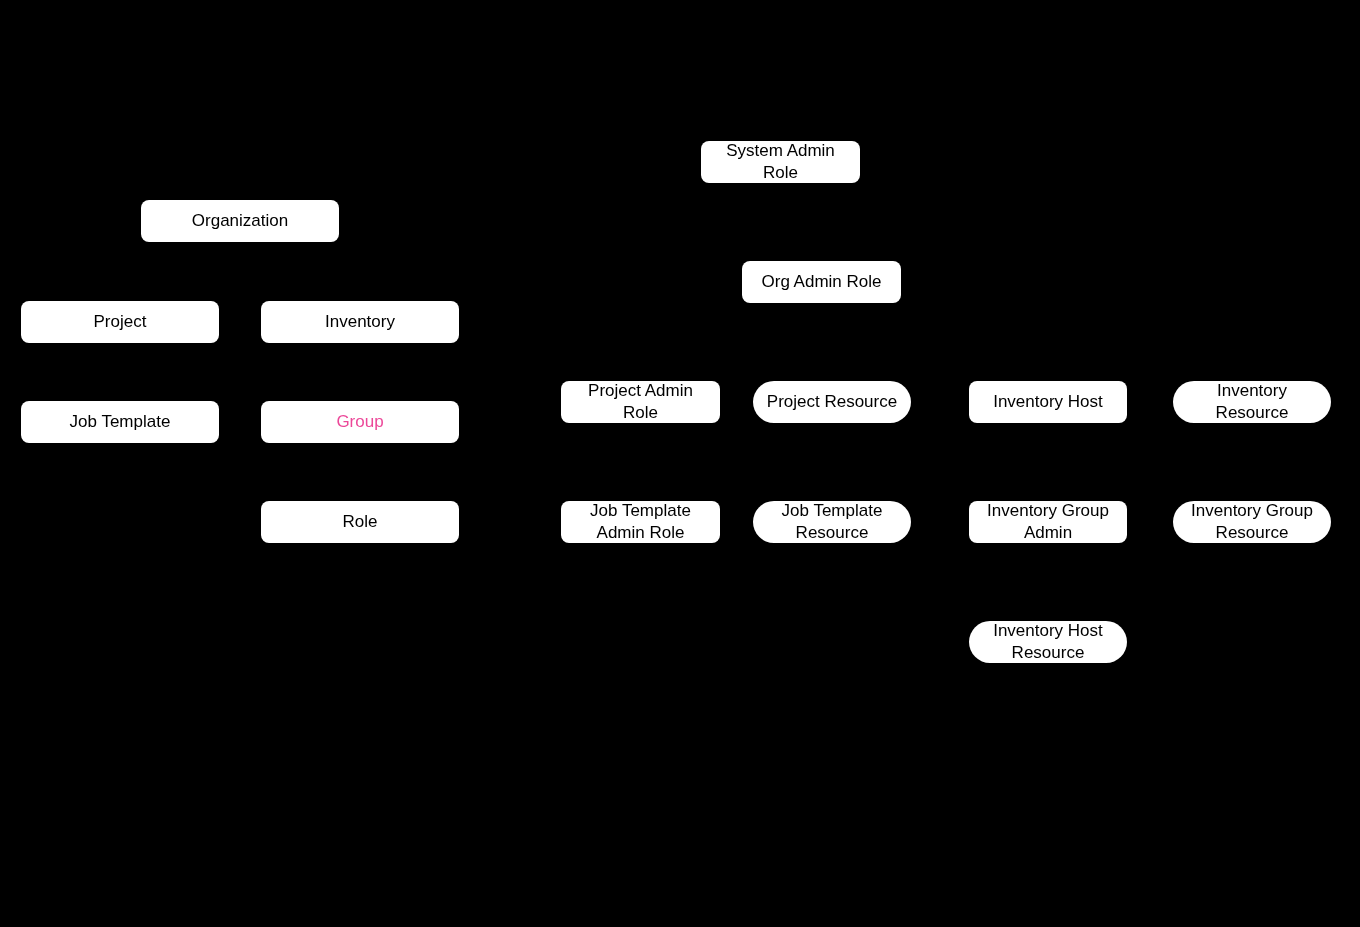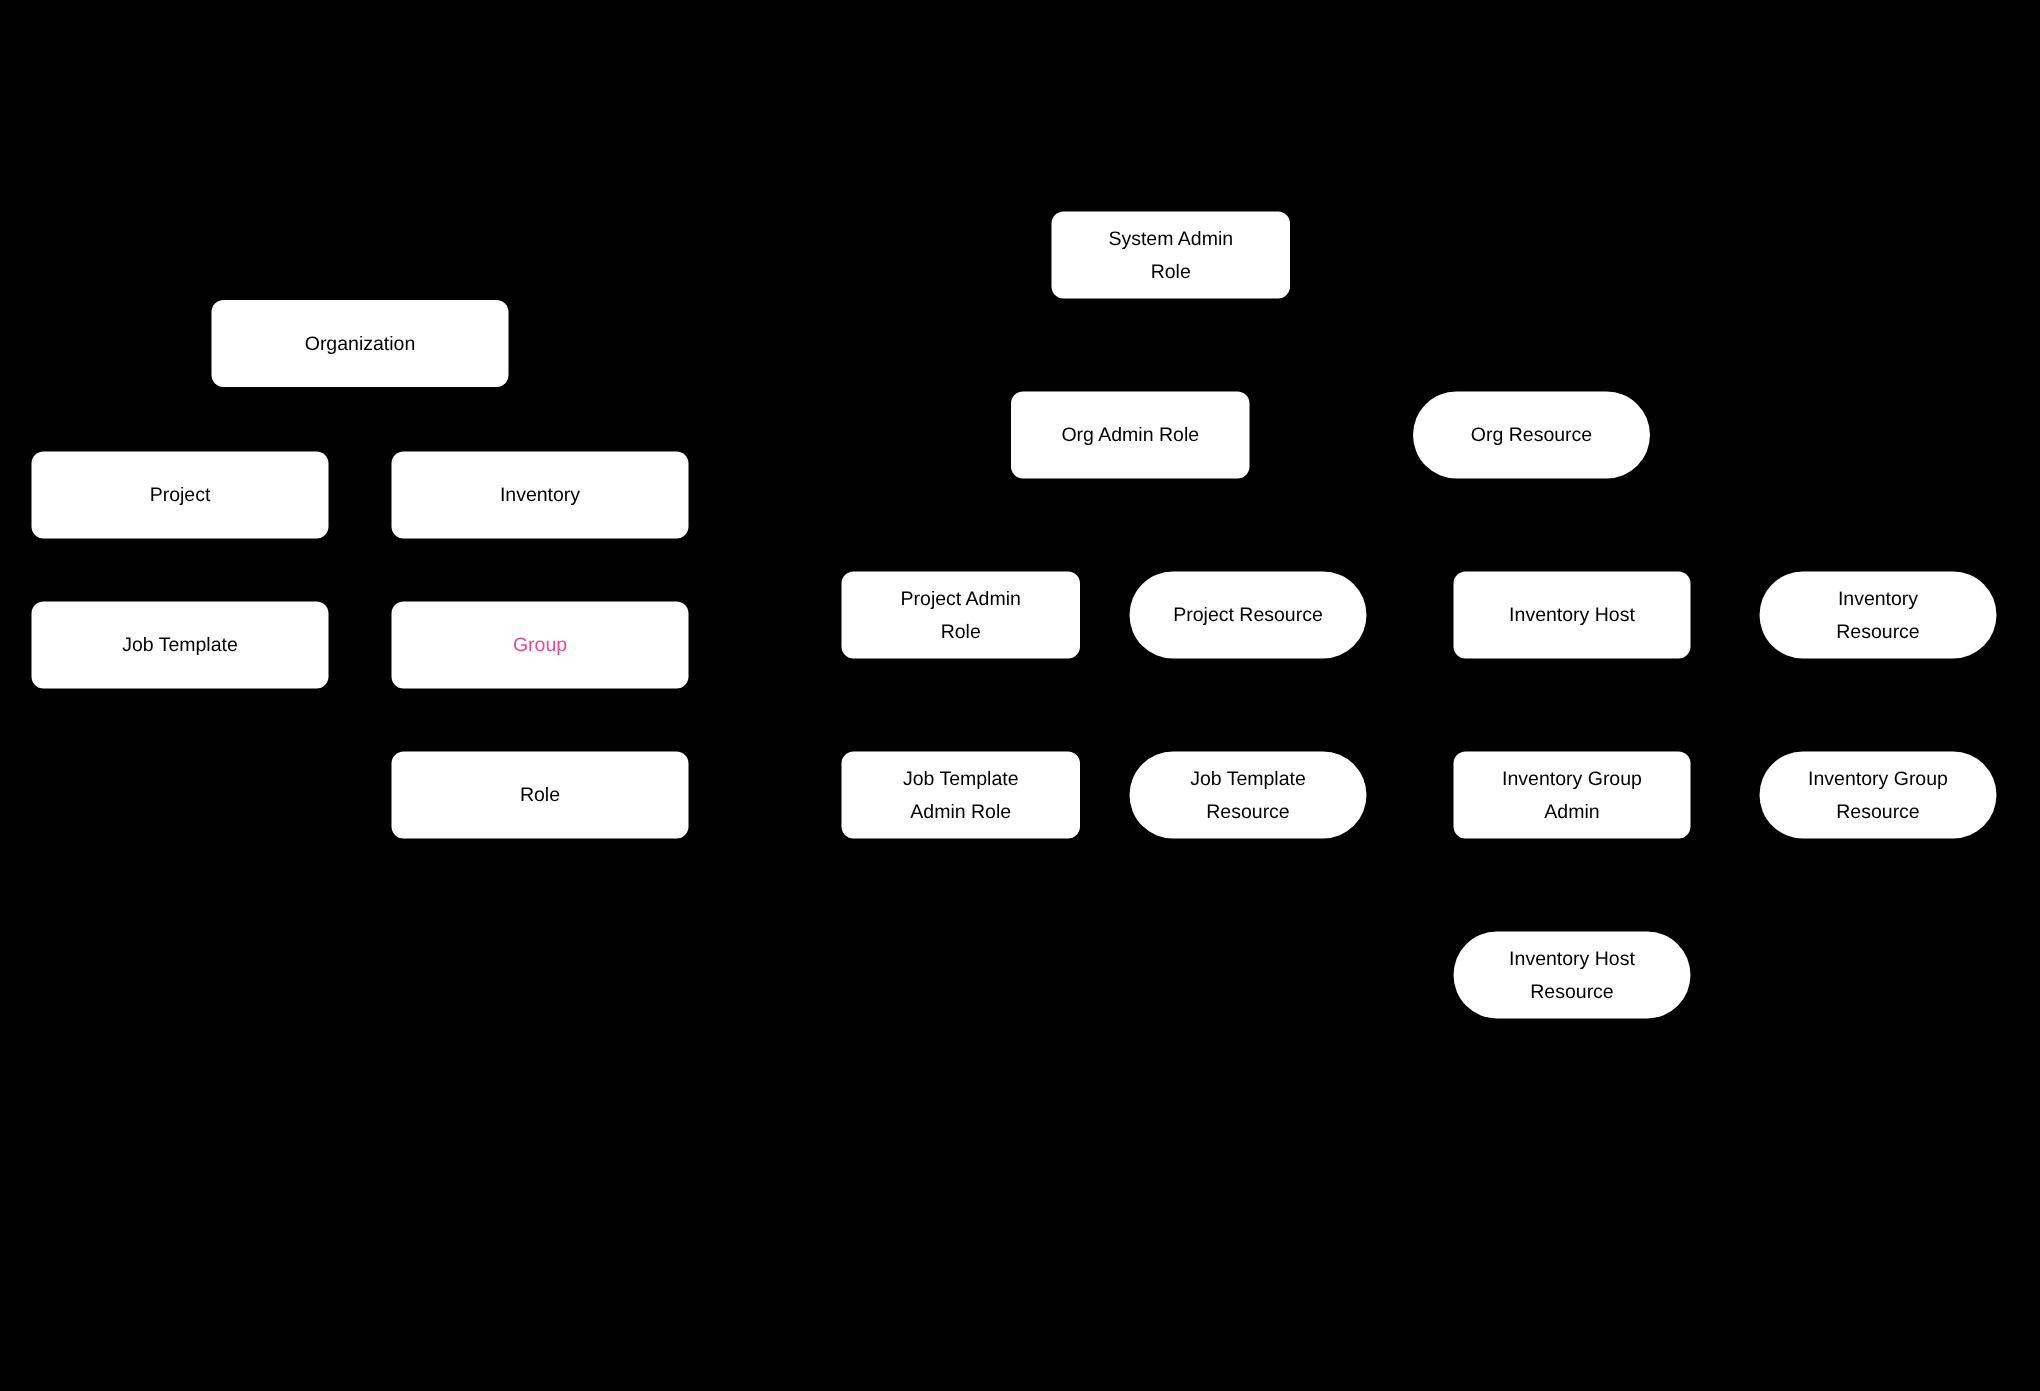--- a/index.html
+++ b/index.html
@@ -7,28 +7,28 @@
   .stage {
     position: relative;
     width: 1360px;
     height: 927px;
     background: #000000;
     overflow: hidden;
     font-family: "Liberation Sans", sans-serif;
   }
   .node {
     position: absolute;
-    height: 58px;
+    height: 42px;
     background: #ffffff;
     color: #000000;
     display: flex;
     align-items: center;
     justify-content: center;
     text-align: center;
-    font-size: 13px;
+    font-size: 17px;
     line-height: 22px;
     white-space: pre-line;
     box-sizing: border-box;
     padding: 2px 6px;
   }
   .rect { border-radius: 8px; }
   .pill { border-radius: 29px; }
 </style>
 </head>
 <body style="background: rgb(0, 0, 0);">
@@ -43,23 +43,22 @@
 
   <div class="node rect" style="left: 21px; top: 401px; width: 198px; background: rgb(255, 255, 255); color: rgb(0, 0, 0);">Job Template</div>
 
   <div class="node rect" style="left: 261px; top: 401px; width: 198px; background: rgb(255, 255, 255); color: #ec4899;">Group</div>
 
   <div class="node rect" style="left: 261px; top: 501px; width: 198px; background: rgb(255, 255, 255); color: rgb(0, 0, 0);">Role</div>
 
   <div class="node rect" style="left: 701px; top: 141px; width: 159px; background: rgb(255, 255, 255); color: rgb(0, 0, 0);">System Admin
 Role</div>
 
-  <div class="node rect" style="left: 674px; top: 261px; width: 159px; background: rgb(255, 255, 255); color: rgb(0, 0, 0);">Org Admin Role</div>
+  <div class="node rect" style="left: 742px; top: 261px; width: 159px; background: rgb(255, 255, 255); color: rgb(0, 0, 0);">Org Admin Role</div>
 
-  <div class="node pill" style="left: 942px; top: 261px; width: 158px; background: rgb(255, 255, 255); color: rgb(0, 0, 0);">Org Resource</div>
 
   <div class="node rect" style="left: 561px; top: 381px; width: 159px; background: rgb(255, 255, 255); color: rgb(0, 0, 0); text-align: center;">Project Admin
 Role</div>
 
   <div class="node pill" style="left: 753px; top: 381px; width: 158px; background: rgb(255, 255, 255); color: rgb(0, 0, 0);">Project Resource</div>
 
   <div class="node rect" style="left: 969px; top: 381px; width: 158px; background: rgb(255, 255, 255); color: rgb(0, 0, 0);">Inventory Host</div>
 
   <div class="node pill" style="left: 1173px; top: 381px; width: 158px; background: rgb(255, 255, 255); color: rgb(0, 0, 0);">Inventory
 Resource</div>

